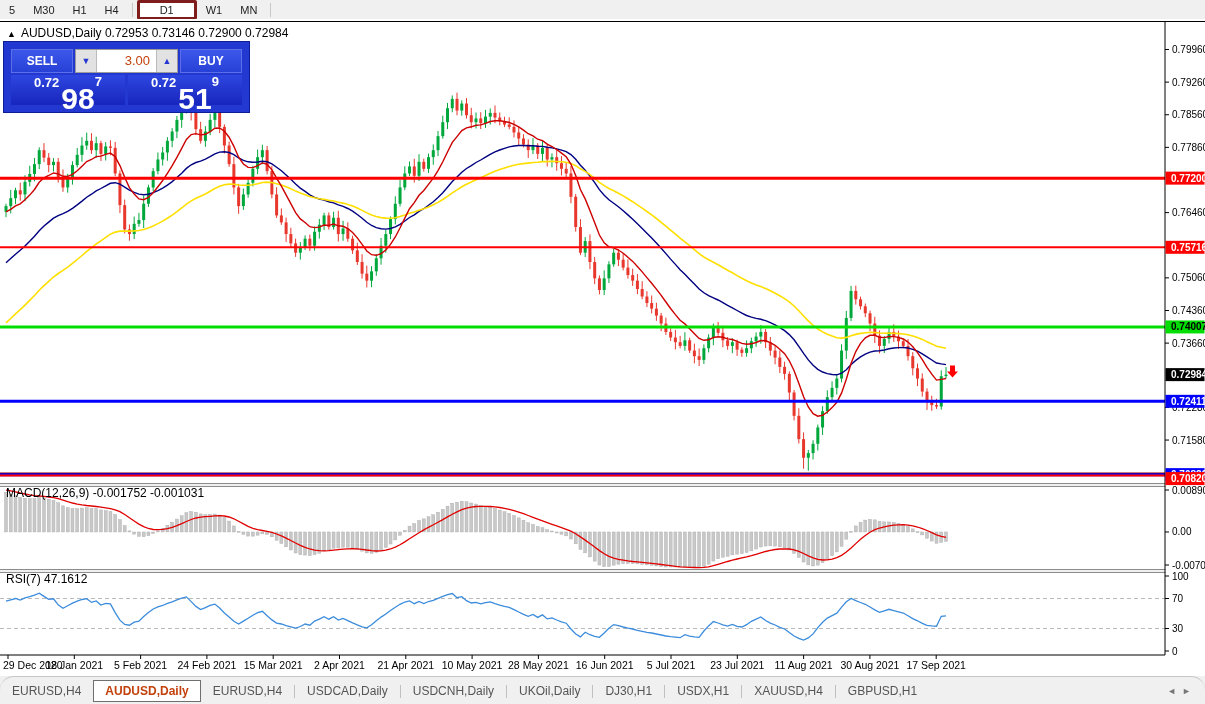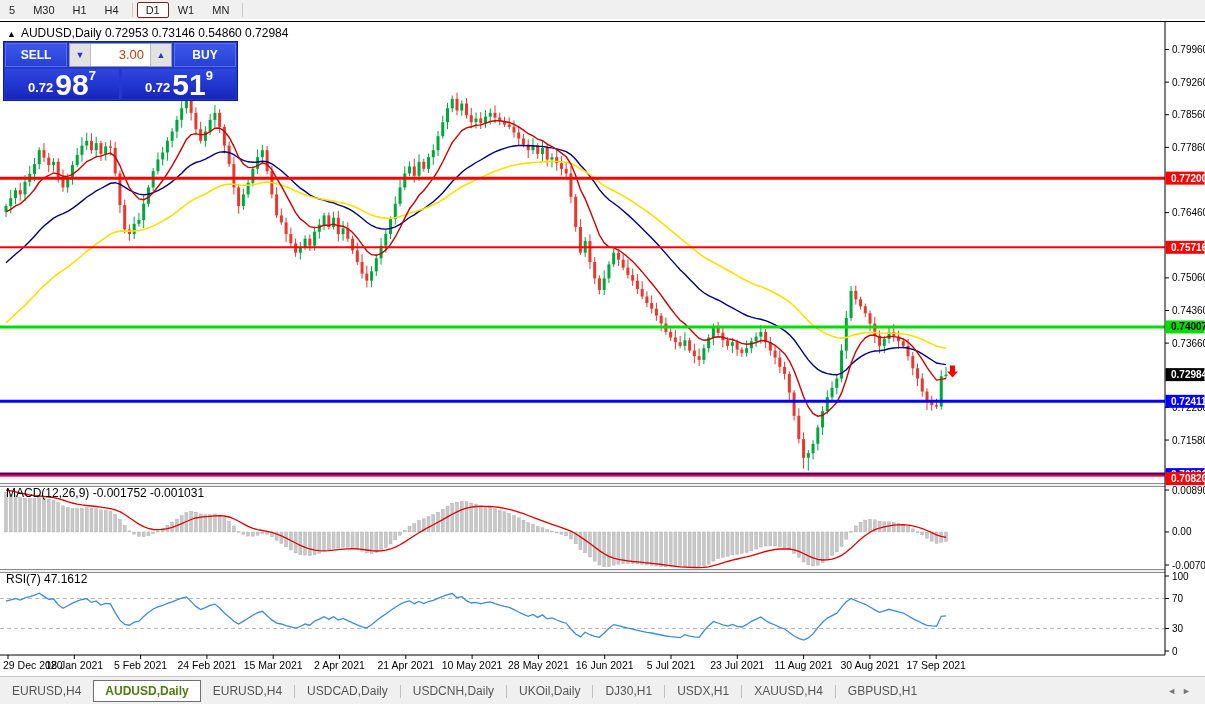--- a/index.html
+++ b/index.html
@@ -1,50 +1,50 @@
 <!DOCTYPE html>
 <html><head>
 <meta charset="utf-8">
 <style>
   html,body{margin:0;padding:0;width:1205px;height:704px;overflow:hidden;background:#f0f0f0;
     font-family:"Liberation Sans",sans-serif;-webkit-font-smoothing:antialiased;}
   
   .tf-bar{position:absolute;top:0;left:0;width:1205px;height:19px;background:#f0f0f0;
     border-bottom:1px solid #dcdcdc;display:flex;align-items:center;font-size:11px;color:#222;}
   .tf-item{padding:2px 9px;cursor:default;}
-  .tf-item.active{background:#fff;border:1px solid #7f1d1d;border-radius:2px;padding:1px 8px;}
+  .tf-item.active{background:#fff;border:3px solid #7f1d1d;border-radius:2px;padding:1px 20px;}
   .tf-sep{width:1px;height:14px;background:#c8c8c8;margin:0 4px;}
   
   .chart-window{position:absolute;top:19px;left:0;width:1205px;height:657px;background:#fff;}
   #chart-svg{position:absolute;top:0;left:0;}
   .chart-title{position:absolute;top:7px;left:7px;font-size:12px;color:#000;white-space:nowrap;}
   .chart-title .collapse{font-size:9px;margin-right:5px;}
   .pane-label{position:absolute;left:6px;font-size:12px;color:#000;white-space:nowrap;}
   
   .trade-panel{position:absolute;top:22px;left:3px;width:231px;background:#2238d0;
-    border:1px solid #0d1d96;padding:1px;}
+    border:1px solid #0d1d96;padding:7px;}
   .tp-row1{display:flex;height:24px;}
   .tp-btn{flex:0 0 62px;background:linear-gradient(#3c58ea,#2740d6);color:#fff;border:1px solid #5a6fe8;
     font-size:12px;font-weight:bold;font-family:"Liberation Sans",sans-serif;cursor:pointer;}
   .tp-vol{flex:1;display:flex;background:#e9e9e9;border:1px solid #9a9a9a;margin:0 2px;}
   .tp-spin{width:20px;border:none;background:#e2e2e2;color:#2238d0;font-size:9px;cursor:pointer;padding:0;}
   .tp-volval{flex:1;background:#fff;border-left:1px solid #bbb;border-right:1px solid #bbb;
     font-size:13px;color:#c2410c;text-align:right;padding:3px 6px 0 0;}
   .tp-row2{display:flex;height:30px;margin-top:2px;}
   .tp-price{flex:1;background:linear-gradient(#2e46e0,#1726bd);color:#fff;display:flex;
-    align-items:flex-end;justify-content:center;padding-bottom:1px;cursor:pointer;}
+    justify-content:center;padding-bottom:1px;cursor:pointer;}
   .tp-price + .tp-price{margin-left:3px;}
   .tp-small{font-size:13px;font-weight:bold;margin:0 2px 3px 0;}
   .tp-big{font-size:30px;font-weight:bold;line-height:26px;margin-top:11px;}
   .tp-sup{font-size:13px;font-weight:bold;align-self:flex-start;margin-top:-1px;}
   
   .tab-bar{position:absolute;top:676px;left:0;width:1205px;height:28px;background:#f0f0f0;
-    border-top:1px solid #c6c6c6;display:flex;align-items:center;font-size:12px;color:#555;}
+    border-top:1px solid #c6c6c6;display:flex;align-items:center;font-size:12px;color:#555;border-radius:14px;}
   .tab-item{padding:4px 12px;white-space:nowrap;cursor:pointer;}
-  .tab-item.active{background:#fff;border:1px solid #6f6f6f;color:#4d7c0f;font-weight:bold;padding:3px 11px;}
+  .tab-item.active{background:#fff;border:1px solid #6f6f6f;color:#c2410c;font-weight:bold;padding:3px 11px;}
   .tab-sep{width:1px;height:13px;background:#c0c0c0;}
   .tab-arrows{margin-left:auto;padding-right:8px;color:#777;font-size:9px;letter-spacing:6px;cursor:pointer;}
 </style>
 </head>
 <body>
 
 <div class="tf-bar">
     <span class="tf-item">5</span>
     <span class="tf-item">M30</span>
     <span class="tf-item">H1</span>
@@ -754,21 +754,21 @@
       <line x1="737.3" y1="636" x2="737.3" y2="640" stroke="#000"></line>
       <text x="737.3" y="650" font-size="10.5" font-family="Liberation Sans, sans-serif" fill="#000" text-anchor="middle">23 Jul 2021</text>
       <line x1="803.5999999999999" y1="636" x2="803.5999999999999" y2="640" stroke="#000"></line>
       <text x="803.5999999999999" y="650" font-size="10.5" font-family="Liberation Sans, sans-serif" fill="#000" text-anchor="middle">11 Aug 2021</text>
       <line x1="869.9" y1="636" x2="869.9" y2="640" stroke="#000"></line>
       <text x="869.9" y="650" font-size="10.5" font-family="Liberation Sans, sans-serif" fill="#000" text-anchor="middle">30 Aug 2021</text>
       <line x1="936.1999999999999" y1="636" x2="936.1999999999999" y2="640" stroke="#000"></line>
       <text x="936.1999999999999" y="650" font-size="10.5" font-family="Liberation Sans, sans-serif" fill="#000" text-anchor="middle">17 Sep 2021</text>
     </svg>
 
-  <div class="chart-title"><span class="collapse">▲</span><span>AUDUSD,Daily  0.72953 0.73146 0.54860 0.72984</span></div>
+  <div class="chart-title"><span class="collapse">▲</span><span>AUDUSD,Daily  0.72953 0.73146 0.72900 0.72984</span></div>
 
   <div class="trade-panel">
     <div class="tp-row1">
       <button class="tp-btn">SELL</button>
       <div class="tp-vol">
         <button class="tp-spin">▼</button>
         <div class="tp-volval">3.00</div>
         <button class="tp-spin">▲</button>
       </div>
       <button class="tp-btn">BUY</button>

